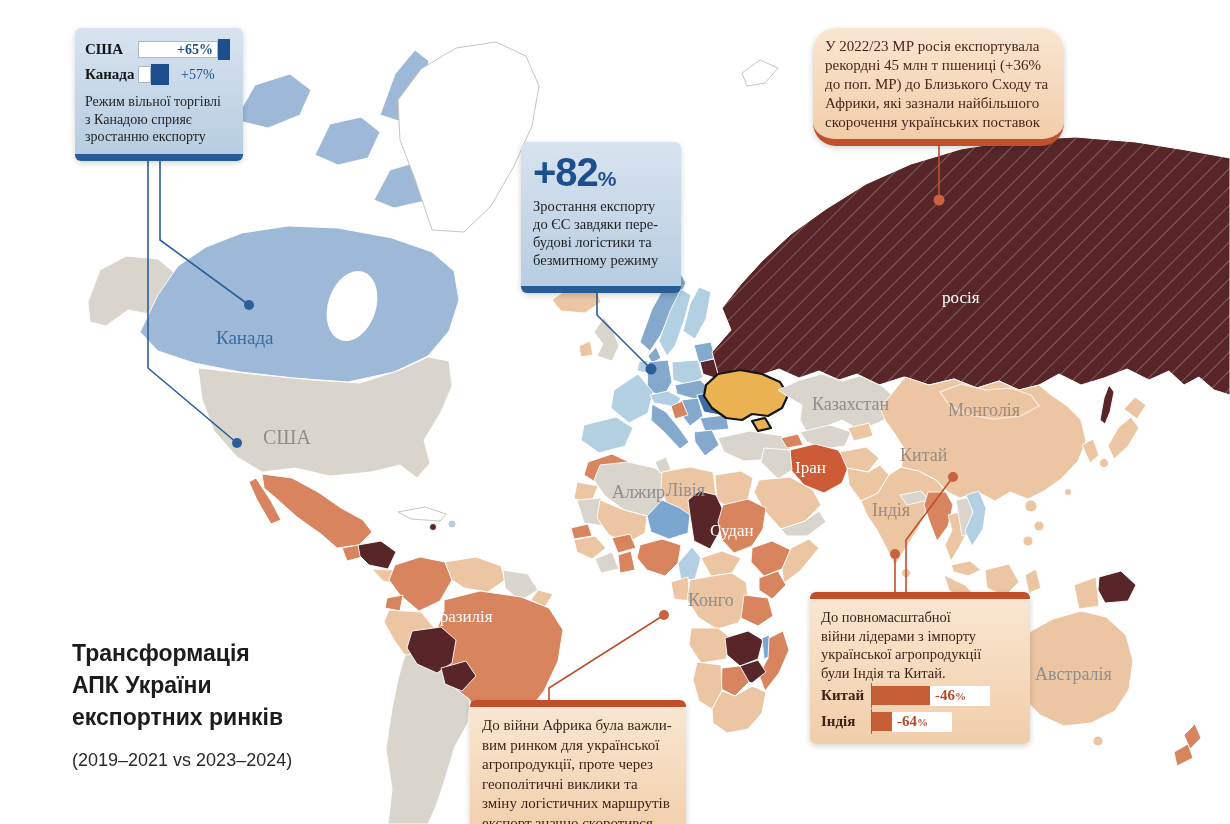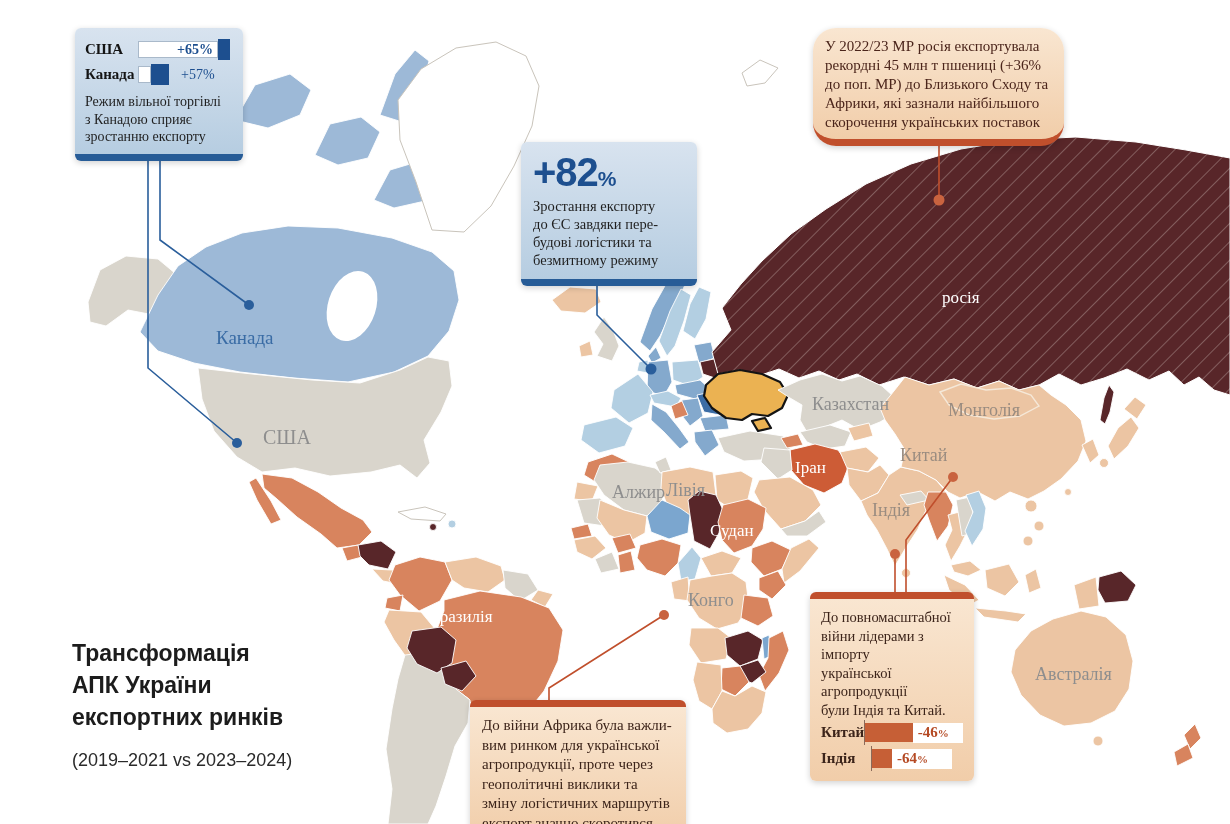--- a/index.html
+++ b/index.html
@@ -39,28 +39,28 @@
   .bb{border-bottom:7px solid #c04f2c;}
   .bt{border-top:7px solid #c04f2c;}
   #box-na{left:75px;top:28px;width:168px;padding:9px 10px 8px 10px;}
   .bar-row{display:flex;align-items:center;height:25px;}
   .blabel{width:53px;font-weight:bold;font-size:15px;color:#141414;}
   .wbar{height:17px;background:#fff;border:1px solid #a9b9ca;display:flex;align-items:center;justify-content:flex-end;box-sizing:border-box;}
   .bblock{height:21px;background:#1d4f8f;}
   .bval{font-weight:bold;font-size:14px;color:#1d4f8f;padding-right:4px;}
   .bval-out{font-weight:normal;font-size:14px;color:#1d4f8f;padding-left:12px;}
   .btext{font-size:14px;line-height:17.5px;color:#1f1f1f;margin-top:6px;white-space:pre-line;}
-  #box-eu{left:521px;top:142px;width:176px;padding:8px 12px 10px 12px;}
+  #box-eu{left:521px;top:142px;width:160px;padding:8px 12px 17px 12px;}
   .big-pct{color:#1d4f8f;font-family:"Liberation Sans","DejaVu Sans",sans-serif;font-weight:bold;}
   .big-pct .v{font-size:40px;letter-spacing:-1px;}
   .big-pct .u{font-size:21px;}
   #box-eu .btext{margin-top:2px;font-size:14.5px;line-height:18px;}
   #box-ru{left:813px;top:28px;width:251px;padding:9px 12px 7px 12px;border-radius:23px;}
   #box-ru .ptext{font-size:15px;line-height:19px;color:#4b251b;white-space:pre-line;}
-  #box-asia{left:810px;top:592px;width:164px;padding:9px 11px 10px 11px;}
+  #box-asia{left:810px;top:592px;width:220px;padding:9px 11px 10px 11px;}
   .ptext{font-size:14.5px;line-height:18.5px;color:#3c241a;white-space:pre-line;}
   .obar-row{display:flex;align-items:center;height:25px;margin-top:1px;}
   .olabel{width:50px;font-weight:bold;font-size:15px;color:#3c241a;}
   .oaxis{border-left:1.5px solid #8a6a5a;align-self:stretch;}
   .obar{height:19px;background:#c65f36;}
   .oval{height:20px;background:#ffffff;display:flex;align-items:center;padding-left:5px;font-weight:bold;color:#b54a24;}
   .oval .v{font-size:15px;}
   .oval .u{font-size:11px;}
   #box-af{left:470px;top:700px;width:216px;padding:9px 12px 9px 12px;}
   #box-af .ptext{font-size:15px;line-height:19.5px;}

